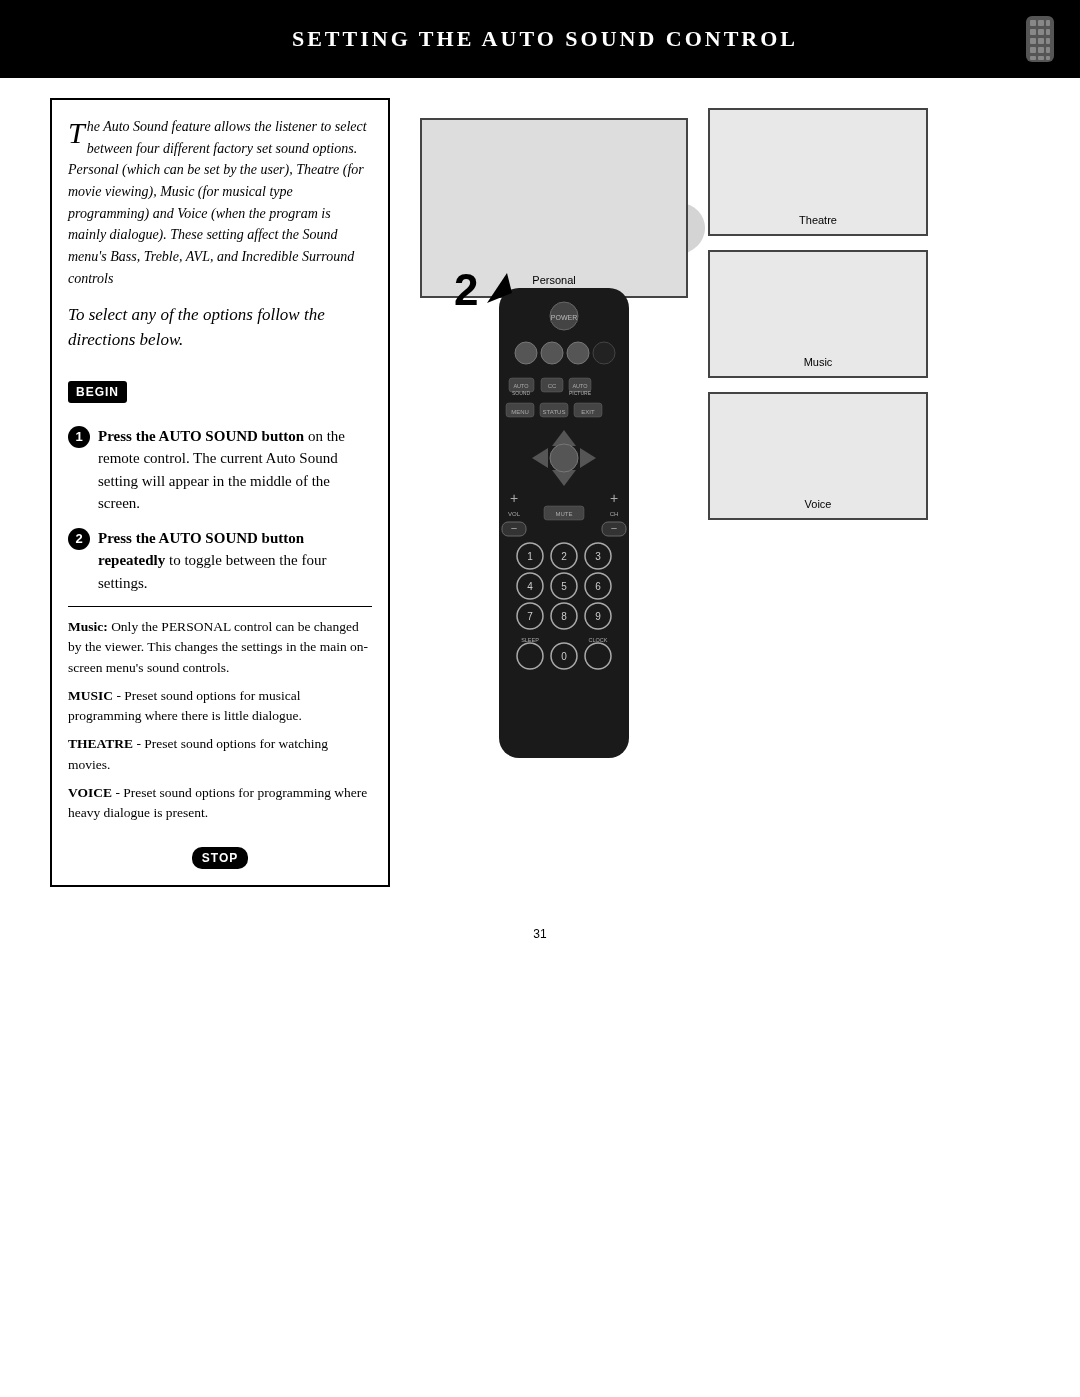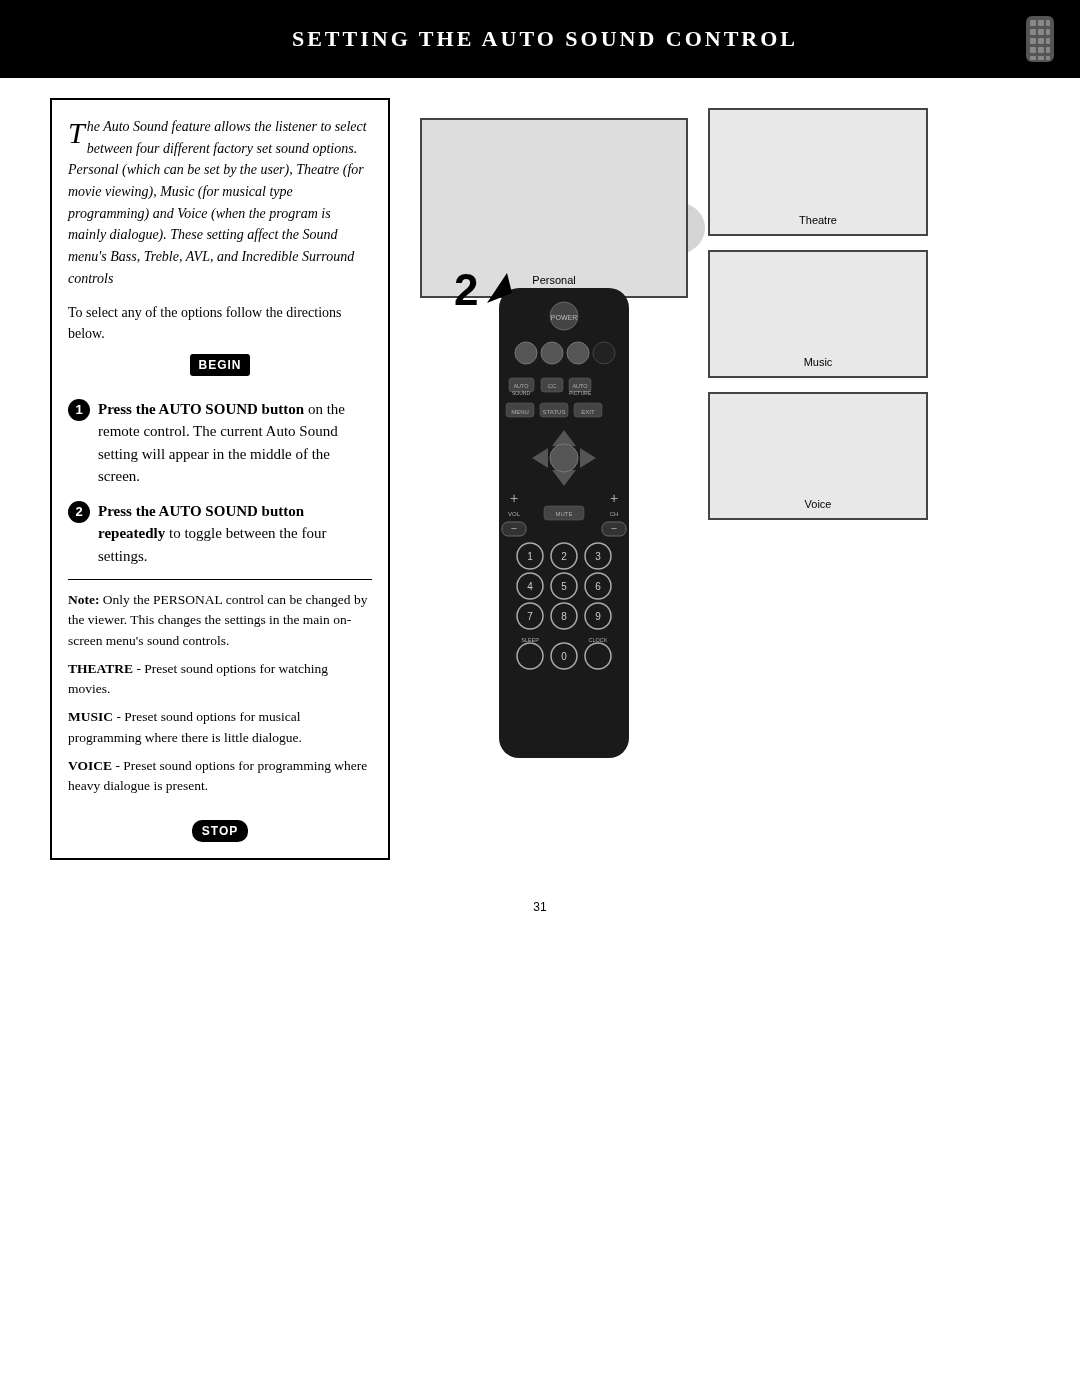--- a/index.html
+++ b/index.html
@@ -61,22 +61,23 @@
     .intro-text .drop-cap {
       font-size: 30px;
       font-style: italic;
       float: left;
       line-height: 1;
       margin-right: 2px;
       margin-top: 2px;
     }
 
     .directions-text {
-      margin-bottom: 10px;
-      font-size: 14px;
+      font-style: italic;
+      margin-bottom: 28px;
+      font-size: 17px;
     }
 
     
     .begin-badge {
       display: inline-block;
       background: #000;
       color: #fff;
       font-size: 12px;
       font-weight: bold;
       padding: 2px 8px;
@@ -217,44 +218,44 @@
 <div class="content-body">
 
   <div class="left-column">
 
     <p class="intro-text">
       <span class="drop-cap">T</span><span>he Auto Sound feature allows the listener to select between four different factory set sound options. Personal (which can be set by the user), Theatre (for movie viewing), Music (for musical type programming) and Voice (when the program is mainly dialogue). These setting affect the Sound menu's Bass, Treble, AVL, and Incredible Surround controls</span>
     </p>
 
     <p class="directions-text">To select any of the options follow the directions below.</p>
 
-    <div style="text-align:center; margin-bottom:12px;">
+    <div style="margin-bottom:12px;">
       <span class="begin-badge">BEGIN</span>
     </div>
 
     <div class="step-item">
       <div class="step-number">1</div>
       <div class="step-text">
         <strong>Press the AUTO SOUND button</strong><span> on the remote control. The current Auto Sound setting will appear in the middle of the screen.</span>
       </div>
     </div>
 
     <div class="step-item">
       <div class="step-number">2</div>
       <div class="step-text">
         <strong>Press the AUTO SOUND button repeatedly</strong><span> to toggle between the four settings.</span>
       </div>
     </div>
 
     <hr class="divider">
 
     <div class="note-section">
-      <p><strong>Note:</strong><span> Only the PERSONAL control can be changed by the viewer. This changes the settings in the main on-screen menu's sound controls.</span></p>
+      <p><strong>Music:</strong><span> Only the PERSONAL control can be changed by the viewer. This changes the settings in the main on-screen menu's sound controls.</span></p>
+      <p><strong>MUSIC</strong><span> - Preset sound options for musical programming where there is little dialogue.</span></p>
       <p><strong>THEATRE</strong><span> - Preset sound options for watching movies.</span></p>
-      <p><strong>MUSIC</strong><span> - Preset sound options for musical programming where there is little dialogue.</span></p>
       <p><strong>VOICE</strong><span> - Preset sound options for programming where heavy dialogue is present.</span></p>
     </div>
 
     <div class="badge-container">
       <span class="stop-badge">STOP</span>
     </div>
 
   </div>
 
   <div class="right-panel">

